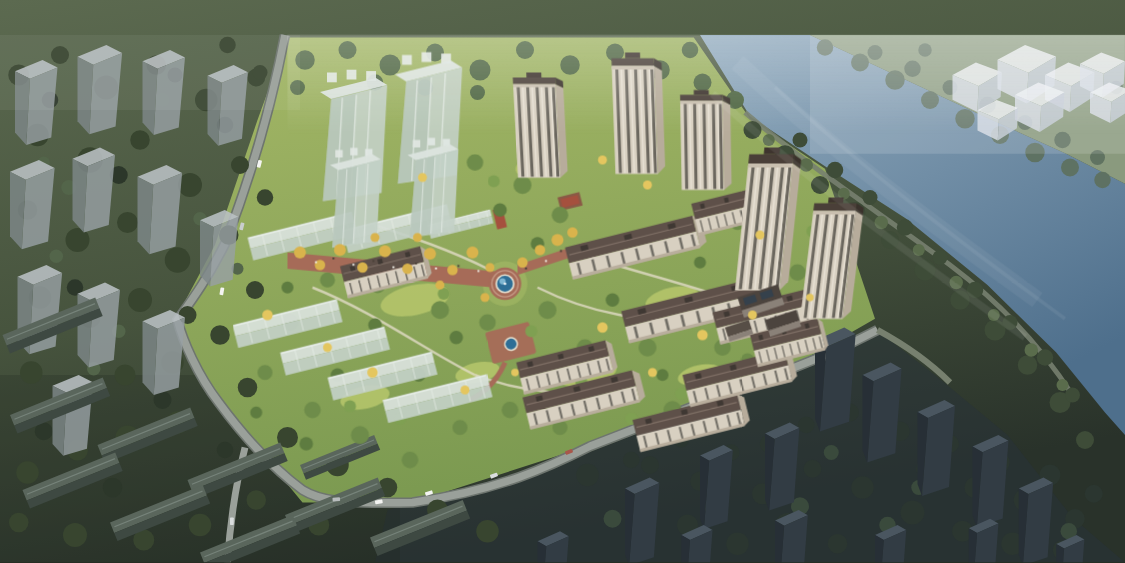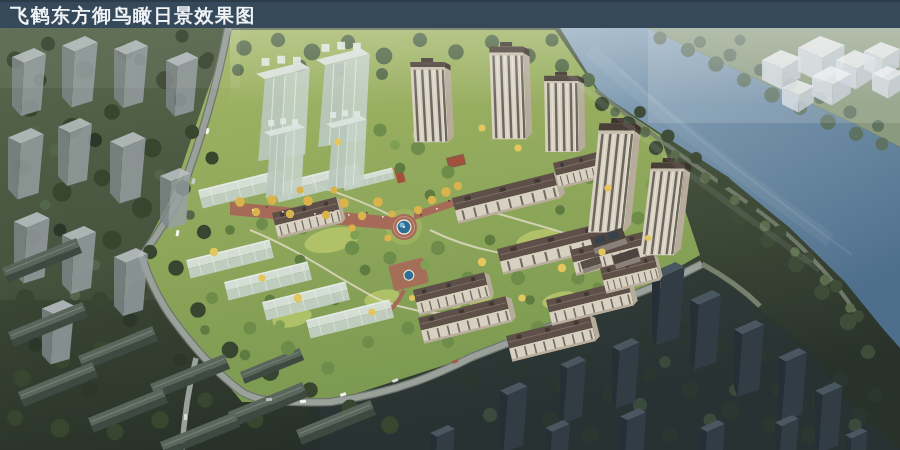--- a/index.html
+++ b/index.html
@@ -593,17 +593,14 @@
     <path d="M570,75 C640,140 730,205 820,270" opacity="0.08" stroke-width="6"></path>
     <path d="M620,70 C690,135 770,195 852,255" opacity="0.07" stroke-width="3"></path>
   </g>
 
   <g>
     <rect x="230" y="28" width="670" height="80" fill="url(#gHaze)" opacity="0.5"></rect>
     <rect x="0" y="28" width="240" height="60" fill="#FFFFFF" opacity="0.06"></rect>
   </g>
 </svg>
 
-<div class="banner">
-  <span class="banner-title">飞鹤东方御鸟瞰日景效果图</span>
+
 </div>
 
-</div>
-
 </body></html>

